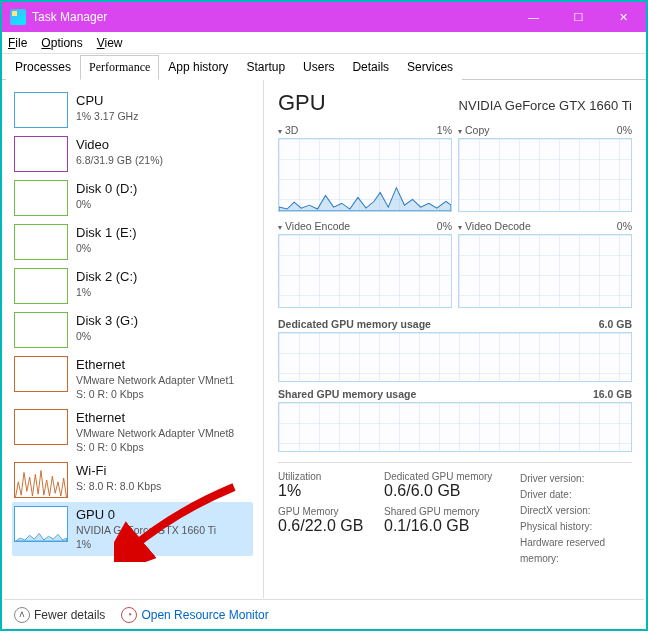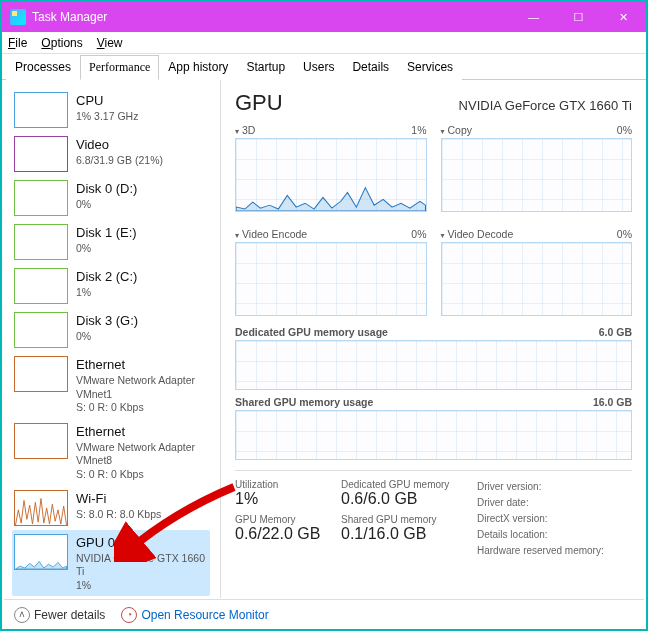--- a/index.html
+++ b/index.html
@@ -10,33 +10,33 @@
 .titlebar .title { flex: 1; }
 .winbtns { display: flex; }
 .winbtn { width: 45px; height: 30px; display: flex; align-items: center; justify-content: center; color: #fff; font-size: 11px; cursor: pointer; }
 .menubar { height: 22px; display: flex; align-items: center; font-size: 12px; gap: 2px; border-bottom: 1px solid #e0e0e0; }
 .menuitem { padding: 2px 6px; cursor: pointer; }
 .menuitem u { text-decoration: underline; }
 .tabs { display: flex; font-size: 12px; border-bottom: 1px solid #ccc; padding-left: 4px; }
 .tab { padding: 4px 8px; cursor: pointer; border: 1px solid transparent; border-bottom: none; position: relative; top: 1px; background: #fff; }
 .tab.active { border-color: #ccc; border-bottom: 1px solid #fff; font-family: Liberation Serif, serif; }
 .content { display: flex; height: 518px; }
-.sidebar { width: 219px; overflow-y: auto; border-right: 1px solid #ddd; padding: 8px 10px 8px 10px; }
+.sidebar { width: 262px; overflow-y: auto; border-right: 1px solid #ddd; padding: 8px 10px 8px 10px; }
 .sideitem { display: flex; align-items: flex-start; gap: 8px; padding: 4px 2px; cursor: pointer; border-radius: 2px; }
 .sideitem.selected { background: #cce8ff; }
 .thumb { width: 54px; height: 36px; border: 1px solid; position: relative; overflow: hidden; background: #fff; flex-shrink: 0; }
 .thumb svg { position: absolute; bottom: 0; left: 0; width: 100%; height: 100%; }
 .sideinfo { font-size: 11px; line-height: 1.3; padding-top: 1px; }
 .sideinfo .name { font-size: 13px; color: #111; }
 .sideinfo .sub { color: #555; font-size: 10.5px; }
 .main { flex: 1; padding: 10px 14px; overflow: hidden; font-size: 11px; color: #444; }
 .mainhead { display: flex; align-items: baseline; justify-content: space-between; margin-bottom: 6px; }
 .mainhead .h1 { font-size: 22px; font-weight: 400; color: #222; }
 .mainhead .sub { font-size: 13px; color: #333; }
-.chartgrid { display: grid; grid-template-columns: 1fr 1fr; gap: 14px; }
+.chartgrid { display: grid; grid-template-columns: 1fr 1fr; gap: 6px; }
 .chartbox .chartlabel { display: flex; justify-content: space-between; font-size: 10.5px; color: #555; padding: 2px 0; }
 .chartbox .chartlabel .chev { font-size: 8px; margin-right: 3px; color: #666; }
 .chart { height: 74px; border: 1px solid #b6d8f2; background: #fdfdff; position: relative; overflow: hidden; }
 .chart svg { position: absolute; inset: 0; width: 100%; height: 100%; }
 .memchart { height: 50px; border: 1px solid #b6d8f2; background: #fdfdff; position: relative; margin-bottom: 4px; }
 .memrow .label { display: flex; justify-content: space-between; font-size: 10.5px; color: #555; padding: 2px 0; }
 .stats { margin-top: 10px; border-top: 1px solid #ddd; padding-top: 8px; display: grid; grid-template-columns: 100px 130px 1fr; gap: 2px 6px; font-size: 10px; color: #666; }
 .stats .big { font-size: 16px; color: #222; }
 .stats .lbl { font-size: 10px; color: #666; }
 .footer { position: absolute; bottom: 0; left: 2px; right: 2px; height: 30px; border-top: 1px solid #ddd; display: flex; align-items: center; padding: 0 10px; font-size: 12px; gap: 16px; background: #fff; }
@@ -235,21 +235,21 @@
       <div>
         <div class="lbl">Dedicated GPU memory</div>
         <div class="big">0.6/6.0 GB</div>
         <div class="lbl" style="margin-top:6px">Shared GPU memory</div>
         <div class="big">0.1/16.0 GB</div>
       </div>
       <div style="line-height:1.6">
         <div>Driver version:</div>
         <div>Driver date:</div>
         <div>DirectX version:</div>
-        <div>Details location:</div>
+        <div>Physical history:</div>
         <div>Hardware reserved memory:</div>
       </div>
     </div>
   </div>
 </div>
 
 <div class="footer">
   <span class="fewerbtn">
     <span class="circle-icon">˄</span>
     <span>Fewer details</span>

